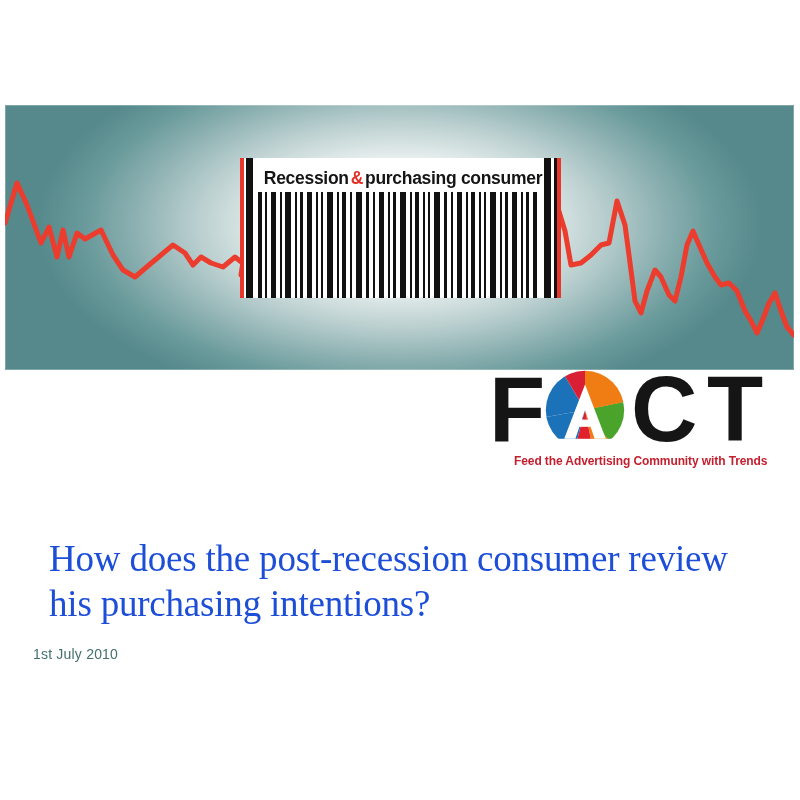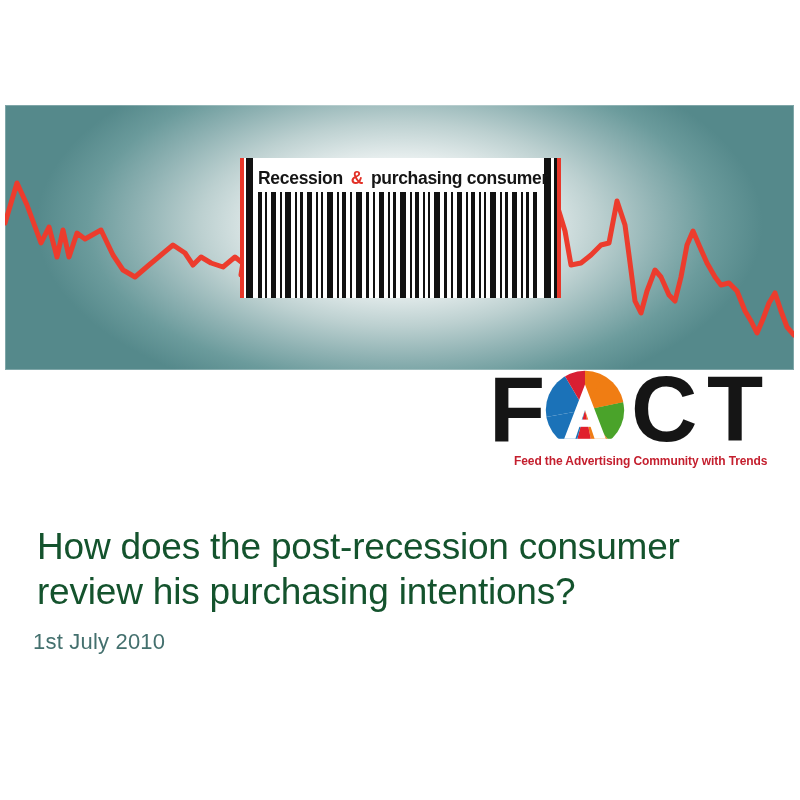--- a/index.html
+++ b/index.html
@@ -63,21 +63,21 @@
 
   .barcode-label {
     position: absolute;
     left: 258px;
     top: 165px;
     width: 290px;
     height: 26px;
     z-index: 6;
     display: flex;
     align-items: center;
-    justify-content: space-between;
+    justify-content: center;
     white-space: nowrap;
     font-family: "Liberation Sans", sans-serif;
     font-weight: 700;
     font-size: 17.5px;
     letter-spacing: -0.3px;
     color: #151515;
     pointer-events: none;
   }
   .barcode-label .amp { color: #e23127; padding: 0 2px; }
 
@@ -132,33 +132,33 @@
   }
 
   
   .title-block {
     position: absolute;
     left: 33px;
     top: 520px;
     width: 740px;
   }
   .slide-title {
-    margin: 4px;
-    font-family: Liberation Sans, sans-serif;
+    margin: 16px;
+    font-family: Liberation Serif, serif;
     font-weight: 400;
     font-size: 37px;
     line-height: 45px;
-    color: #14532d;
+    color: #1d4ed8;
     letter-spacing: -0.2px;
   }
   .slide-date {
     margin: 18px 0 0 0;
     font-family: "Liberation Sans", sans-serif;
     font-weight: 400;
-    font-size: 22px;
+    font-size: 14px;
     line-height: 20px;
     color: #44706e;
     letter-spacing: 0.2px;
   }
 </style>
 </head>
 <body>
 
 <div class="slide">
 

